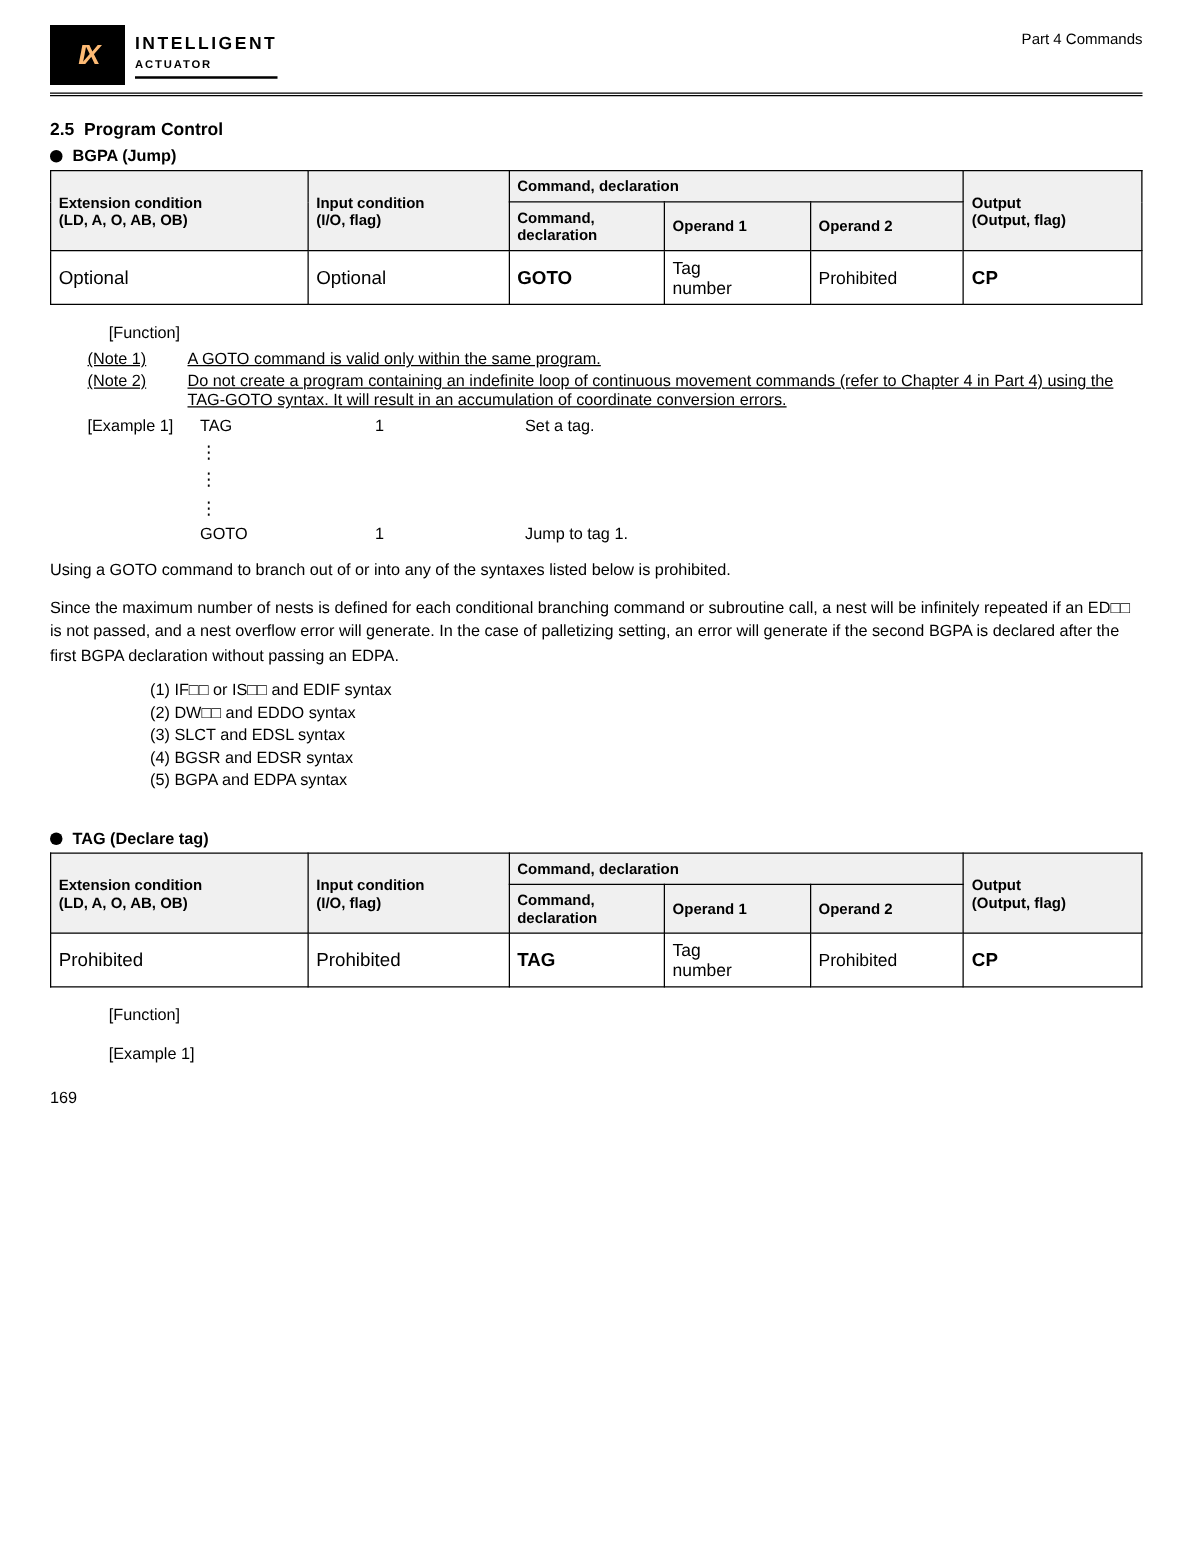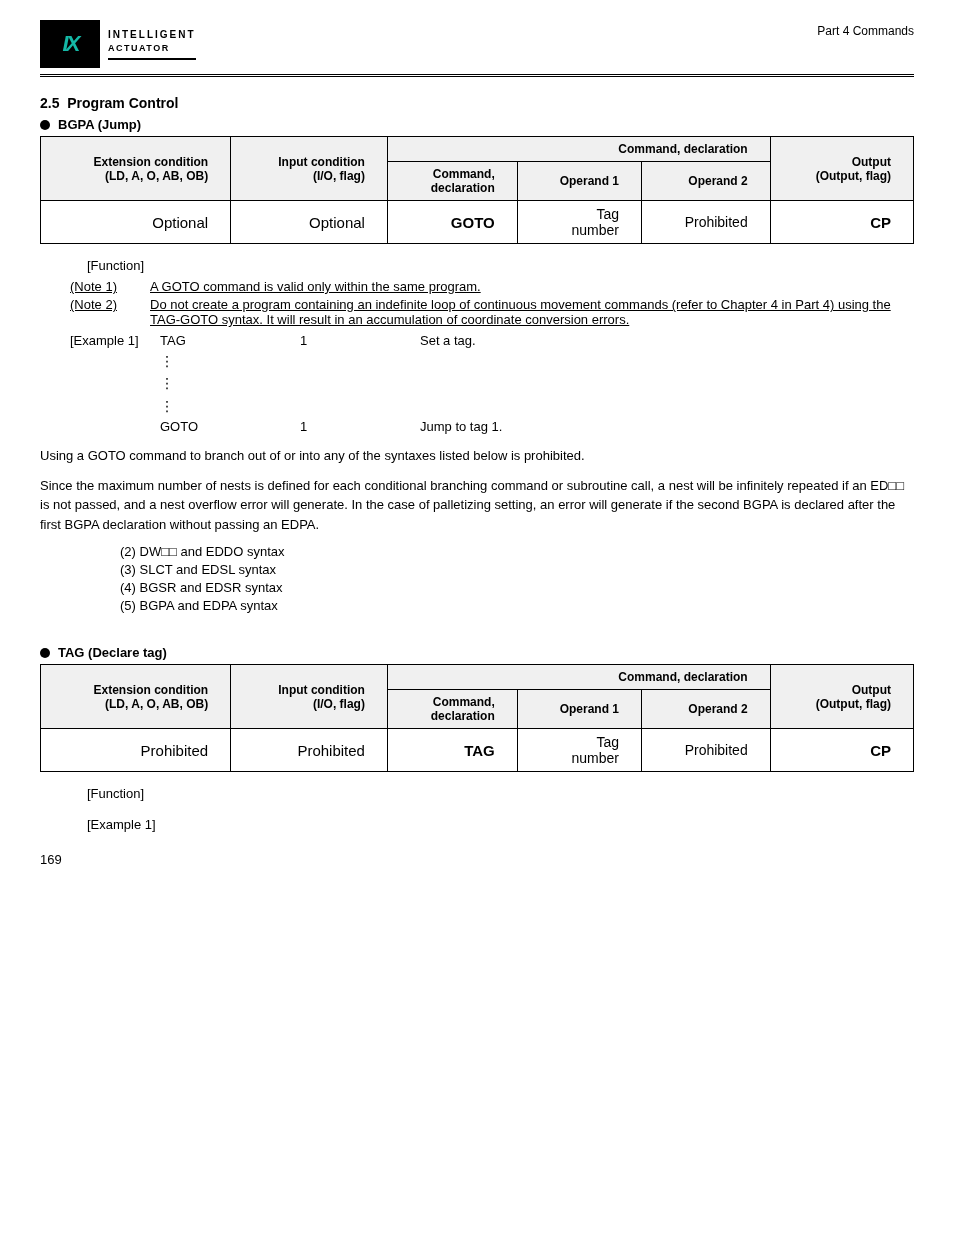--- a/index.html
+++ b/index.html
@@ -26,36 +26,36 @@
       display: flex;
       align-items: center;
     }
     .logo-box {
       width: 60px;
       height: 48px;
       background: #000;
       display: flex;
       align-items: center;
       justify-content: center;
-      color: #14b8a6;
+      color: #fdba74;
       font-size: 22px;
       font-weight: 900;
       letter-spacing: -4px;
       font-style: italic;
       margin-right: 8px;
     }
     .logo-text {
       display: flex;
       flex-direction: column;
       font-size: 9px;
       font-weight: bold;
       letter-spacing: 1.5px;
       line-height: 1.4;
     }
-    .logo-text span:first-child { font-size: 10px; letter-spacing: 2px; }
+    .logo-text span:first-child { font-size: 14px; letter-spacing: 2px; }
     .logo-underline {
       border-bottom: 2px solid #000;
       margin-top: 3px;
       width: 100%;
     }
     .header-right {
       font-size: 12px;
       text-align: right;
       padding-top: 4px;
     }
@@ -84,22 +84,22 @@
 
     
     .cmd-table {
       width: 100%;
       border-collapse: collapse;
       margin-bottom: 14px;
       font-size: 13px;
     }
     .cmd-table th, .cmd-table td {
       border: 1px solid #000;
-      text-align: right;
-      padding: 5px 22px;
+      text-align: left;
+      padding: 5px 6px;
       vertical-align: middle;
     }
     .cmd-table th {
       background: #f0f0f0;
       font-weight: bold;
       font-size: 12px;
     }
     .cmd-table .data-cell {
       font-size: 14px;
       font-weight: normal;
@@ -250,20 +250,23 @@
     </div>
   </div>
 </div>
 
 <div class="para-text">Using a GOTO command to branch out of or into any of the syntaxes listed below is prohibited.</div>
 
 <div class="para-text">Since the maximum number of nests is defined for each conditional branching command or subroutine call, a nest will be infinitely repeated if an ED□□ is not passed, and a nest overflow error will generate. In the case of palletizing setting, an error will generate if the second BGPA is declared after the first BGPA declaration without passing an EDPA.</div>
 
 <div class="list-block">
   <div class="list-item">
+    <span>(1)  IF□□ or IS□□ and EDIF syntax</span>
+  </div>
+  <div class="list-item">
     <span>(2)  DW□□ and EDDO syntax</span>
   </div>
   <div class="list-item">
     <span>(3)  SLCT and EDSL syntax</span>
   </div>
   <div class="list-item">
     <span>(4)  BGSR and EDSR syntax</span>
   </div>
   <div class="list-item">
     <span>(5)  BGPA and EDPA syntax</span>

